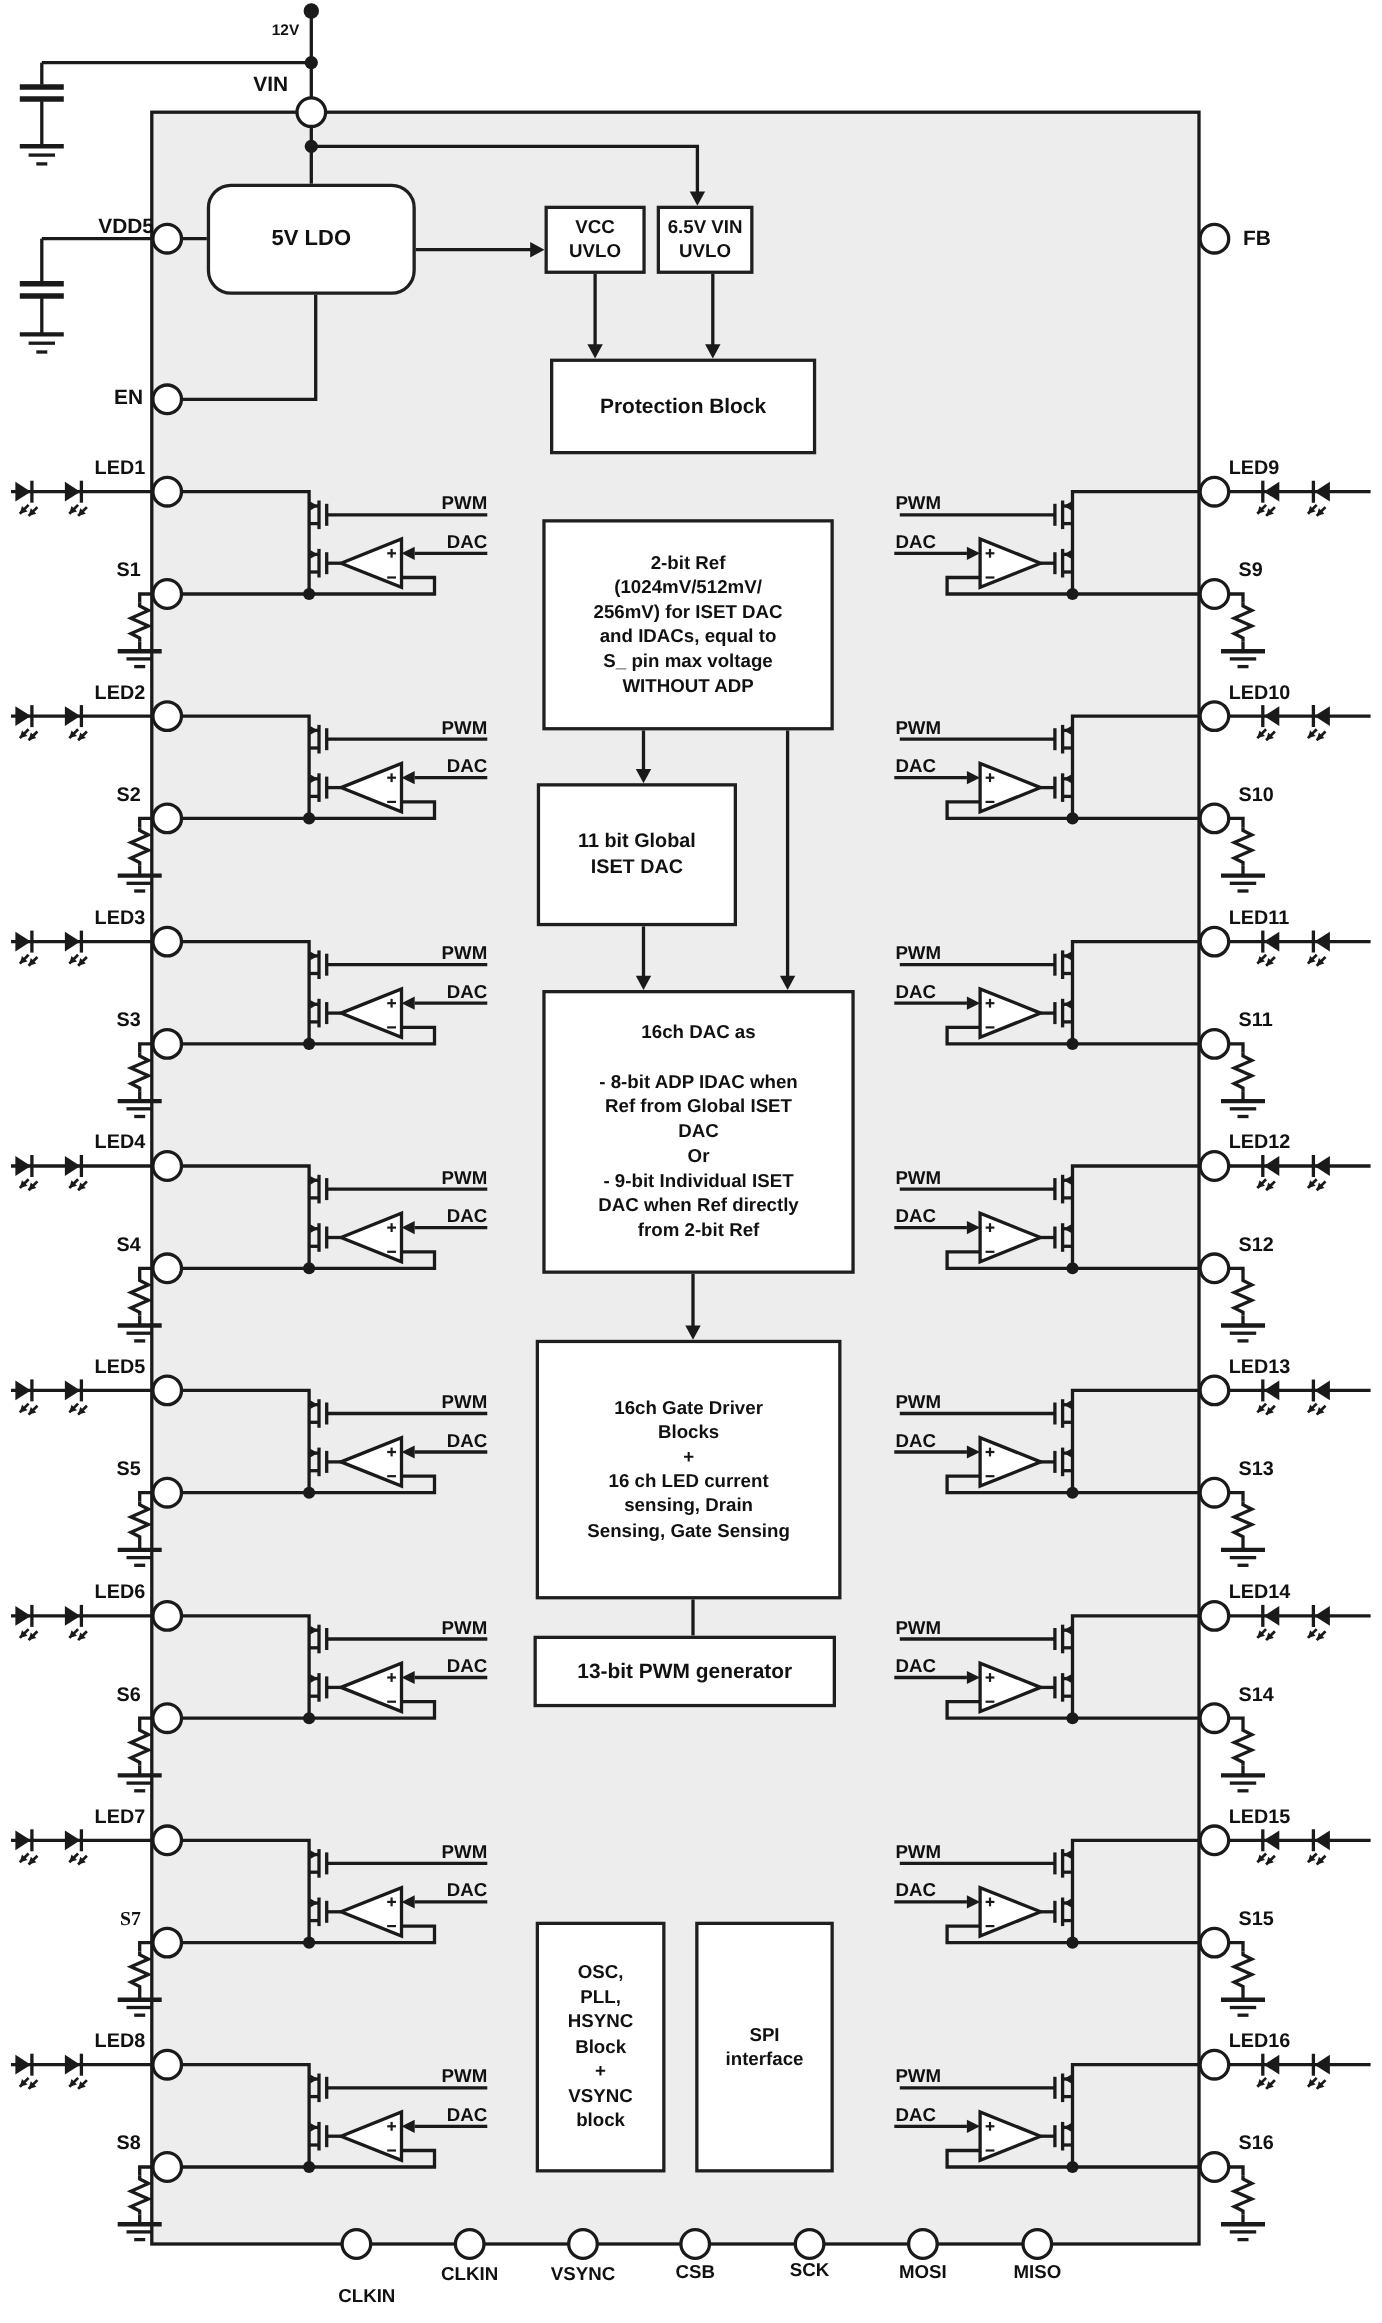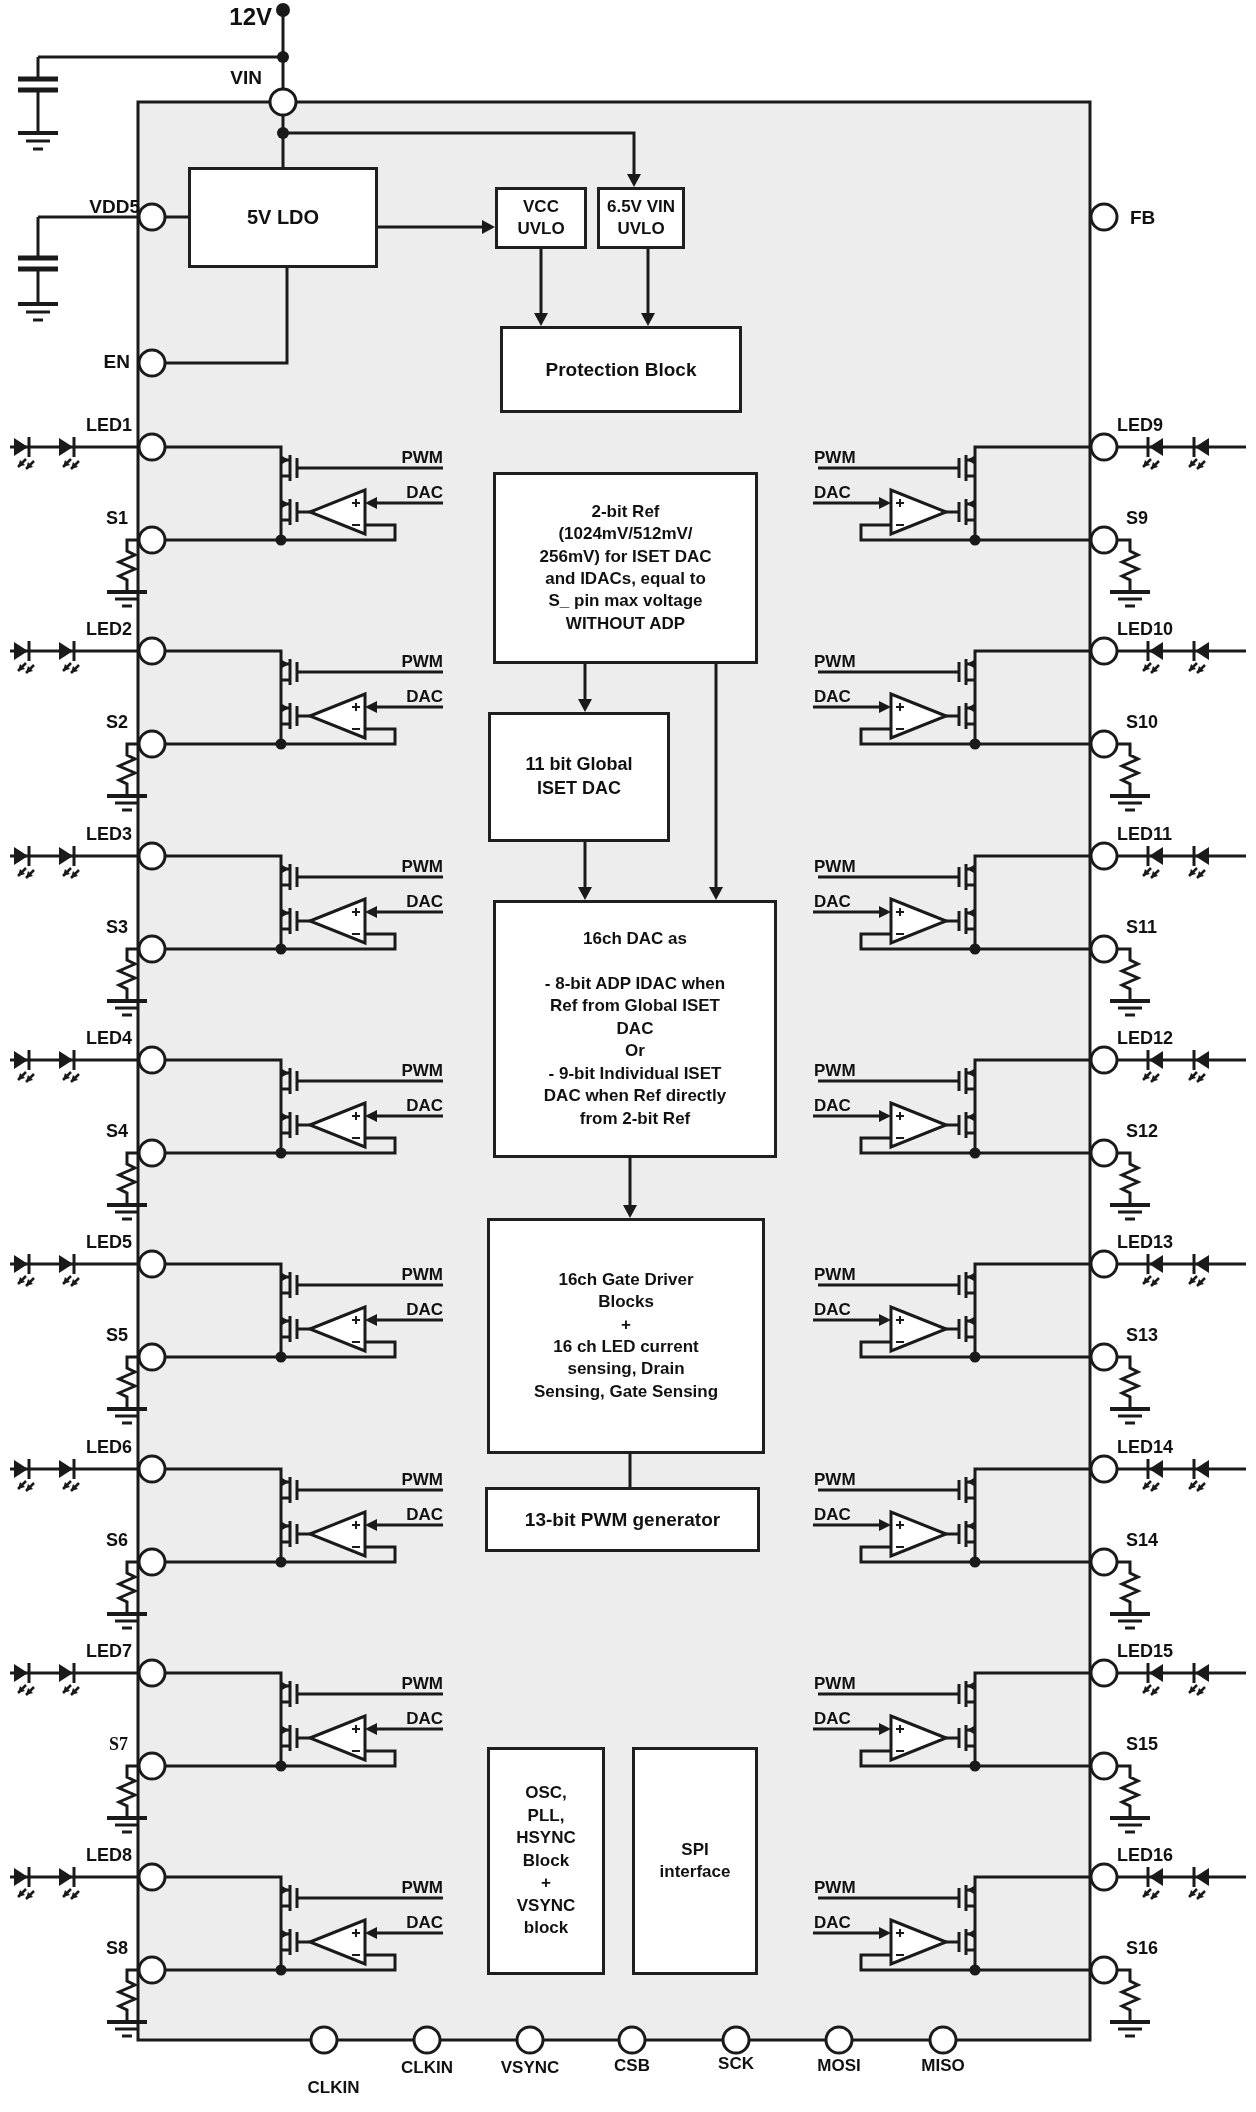--- a/index.html
+++ b/index.html
@@ -1000,21 +1000,21 @@
           <line x1="896" y1="1955" x2="904" y2="1955" stroke="#1a1a1a" stroke-width="2"></line>
         </g>
         <line x1="813" y1="1933" x2="879" y2="1933" stroke="#1a1a1a" stroke-width="3"></line>
         <polygon points="891,1933 879,1927 879,1939" fill="#1a1a1a"></polygon>
         <circle cx="975" cy="1970" r="5.5" fill="#1a1a1a"></circle>
         <circle cx="1104" cy="1877" r="13" fill="#fff" stroke="#1a1a1a" stroke-width="3"></circle>
         <circle cx="1104" cy="1970" r="13" fill="#fff" stroke="#1a1a1a" stroke-width="3"></circle>
       </g>
     </svg>
 
-  <div class="block" style="left:188px;top:167px;width:190px;height:101px;font-size:20px;">5V LDO</div>
+  <div class="block" style="left:188px;top:167px;width:190px;height:101px;font-size:20px;border-radius:22px;">5V LDO</div>
   <div class="block" style="left:495px;top:187px;width:92px;height:62px;font-size:17px;">VCC
 UVLO</div>
   <div class="block" style="left:597px;top:187px;width:88px;height:62px;font-size:17px;">6.5V VIN
 UVLO</div>
   <div class="block" style="left:500px;top:326px;width:242px;height:87px;font-size:19px;">Protection Block</div>
   <div class="block" style="left:493px;top:472px;width:265px;height:192px;font-size:17px;">2-bit Ref
 (1024mV/512mV/
 256mV) for ISET DAC
 and IDACs, equal to
 S_ pin max voltage
@@ -1040,21 +1040,21 @@
   <div class="block" style="left:487px;top:1747px;width:118px;height:228px;font-size:17px;">OSC,
 PLL,
 HSYNC
 Block
 +
 VSYNC
 block</div>
   <div class="block" style="left:632px;top:1747px;width:126px;height:228px;font-size:17px;">SPI
 interface</div>
 
-  <div class="lbl r" style="left:192px;top:3px;width:80px;font-size:24px;">12V</div>
+  <div class="lbl r" style="left:192px;top:19px;width:80px;font-size:14px;">12V</div>
   <div class="lbl r" style="left:182px;top:67px;width:80px;font-size:19px;">VIN</div>
   <div class="lbl r" style="left:50px;top:196px;width:90px;font-size:19px;">VDD5</div>
   <div class="lbl r" style="left:50px;top:351px;width:80px;font-size:19px;">EN</div>
   <div class="lbl" style="left:1130px;top:207px;width:60px;font-size:19px;">FB</div>
 
   <div class="lbl c" style="left:269px;top:2058px;width:110px;font-size:17px;">
     <span>CLKIN</span><br>
     
   </div>
   <div class="lbl c" style="left:372px;top:2058px;width:110px;font-size:17px;">CLKIN</div>

